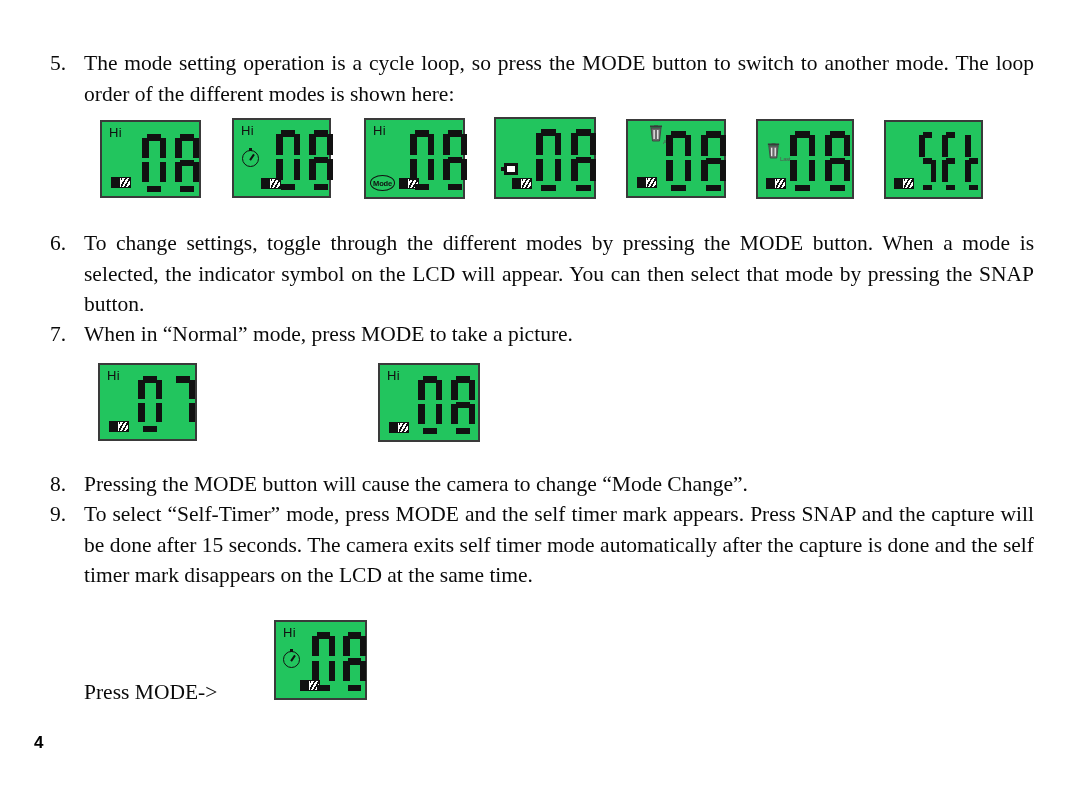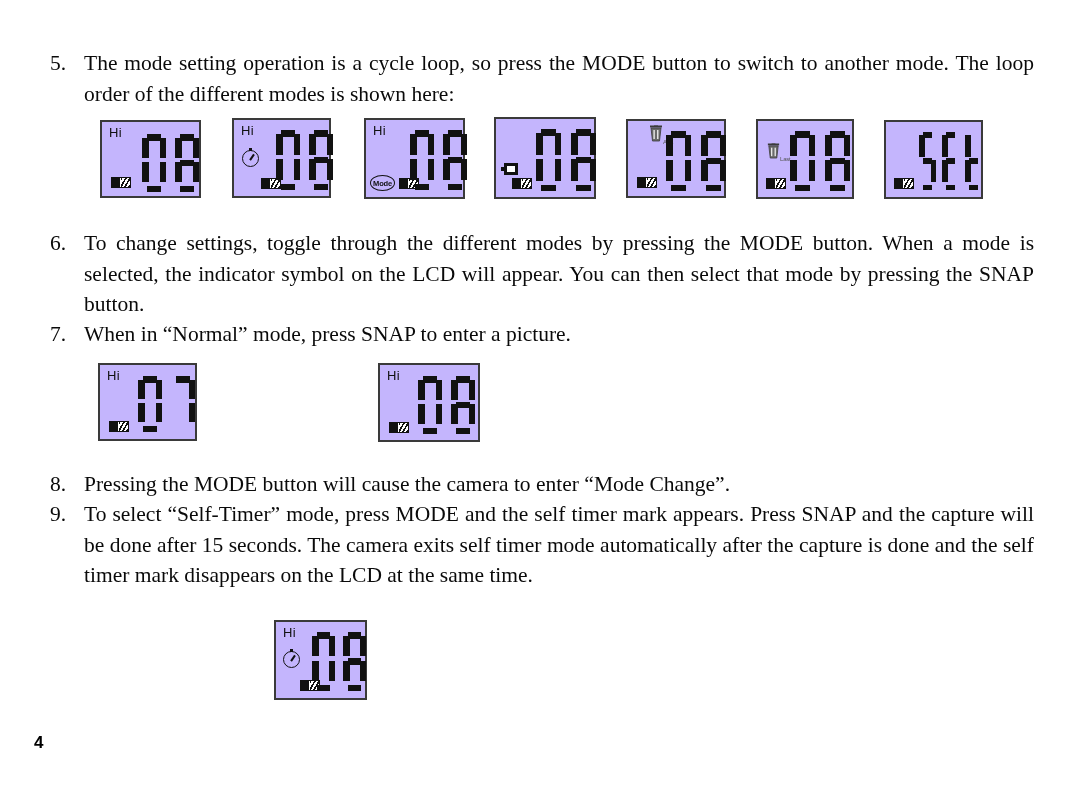--- a/index.html
+++ b/index.html
@@ -43,21 +43,21 @@
     line-height: 30.5px;
     text-align: justify;
     text-justify: inter-word;
   }
   .nojust { text-align: left; }
 
   
   .lcd {
     position: absolute;
     box-sizing: border-box;
-    background: #c4b5fd;
+    background: #22c55e;
     border: 2px solid #3a3a3a;
   }
   .lcd-inner {
     position: relative;
     width: 100%;
     height: 100%;
   }
   .lcd-hi {
     position: absolute;
     left: 7px;
@@ -450,21 +450,21 @@
     </div>
   </div>
 
   <div class="item" style="left:50px; top:228px; width:984px;">
     <div class="item-num">6.</div>
     <div class="item-body">To change settings, toggle through the different modes by pressing the MODE button. When a mode is selected, the indicator symbol on the LCD will appear. You can then select that mode by pressing the SNAP button.</div>
   </div>
 
   <div class="item" style="left:50px; top:319px; width:984px;">
     <div class="item-num">7.</div>
-    <div class="item-body nojust">When in “Normal” mode, press SNAP to enter a picture.</div>
+    <div class="item-body nojust">When in “Normal” mode, press MODE to take a picture.</div>
   </div>
 
   <div class="lcd" style="left:98px; top:363px; width:99px; height:78px;">
     <div class="lcd-inner">
       <div class="lcd-hi">Hi</div>
       <div class="batt" style="left:9px; bottom:7px;">
           <i></i>
           <b></b>
         </div>
       <div class="segrow" style="left:38px; top:11px;">
@@ -510,28 +510,29 @@
             <span style="left: 0px; top: 28.35px; width: 6.5px; height: 19.9px;"></span>
             <span style="left: 0px; top: 3.9px; width: 6.5px; height: 19.9px;"></span>
             <span style="left: 4.55px; top: 25.75px; width: 14.9px; height: 6.5px;"></span>
           </span>
         </div>
     </div>
   </div>
 
   <div class="item" style="left:50px; top:469px; width:984px;">
     <div class="item-num">8.</div>
-    <div class="item-body nojust">Pressing the MODE button will cause the camera to enter “Mode Change”.</div>
+    <div class="item-body nojust">Pressing the MODE button will cause the camera to change “Mode Change”.</div>
   </div>
 
   <div class="item" style="left:50px; top:499px; width:984px;">
     <div class="item-num">9.</div>
     <div class="item-body">To select “Self-Timer” mode, press MODE and the self timer mark appears. Press SNAP and the capture will be done after 15 seconds. The camera exits self timer mode automatically after the capture is done and the self timer mark disappears on the LCD at the same time.</div>
   </div>
 
+  <div class="caption" style="left:84px; top:677px;">Press MODE-&gt;</div>
 
   <div class="lcd" style="left:274px; top:620px; width:93px; height:80px;">
     <div class="lcd-inner">
       <div class="lcd-hi">Hi</div>
       <div class="timer-ico" style="left:7px; top:29px;"></div>
       <div class="batt" style="left:24px; bottom:7px;">
           <i></i>
           <b></b>
         </div>
       <div class="segrow" style="left:36px; top:10px;">

